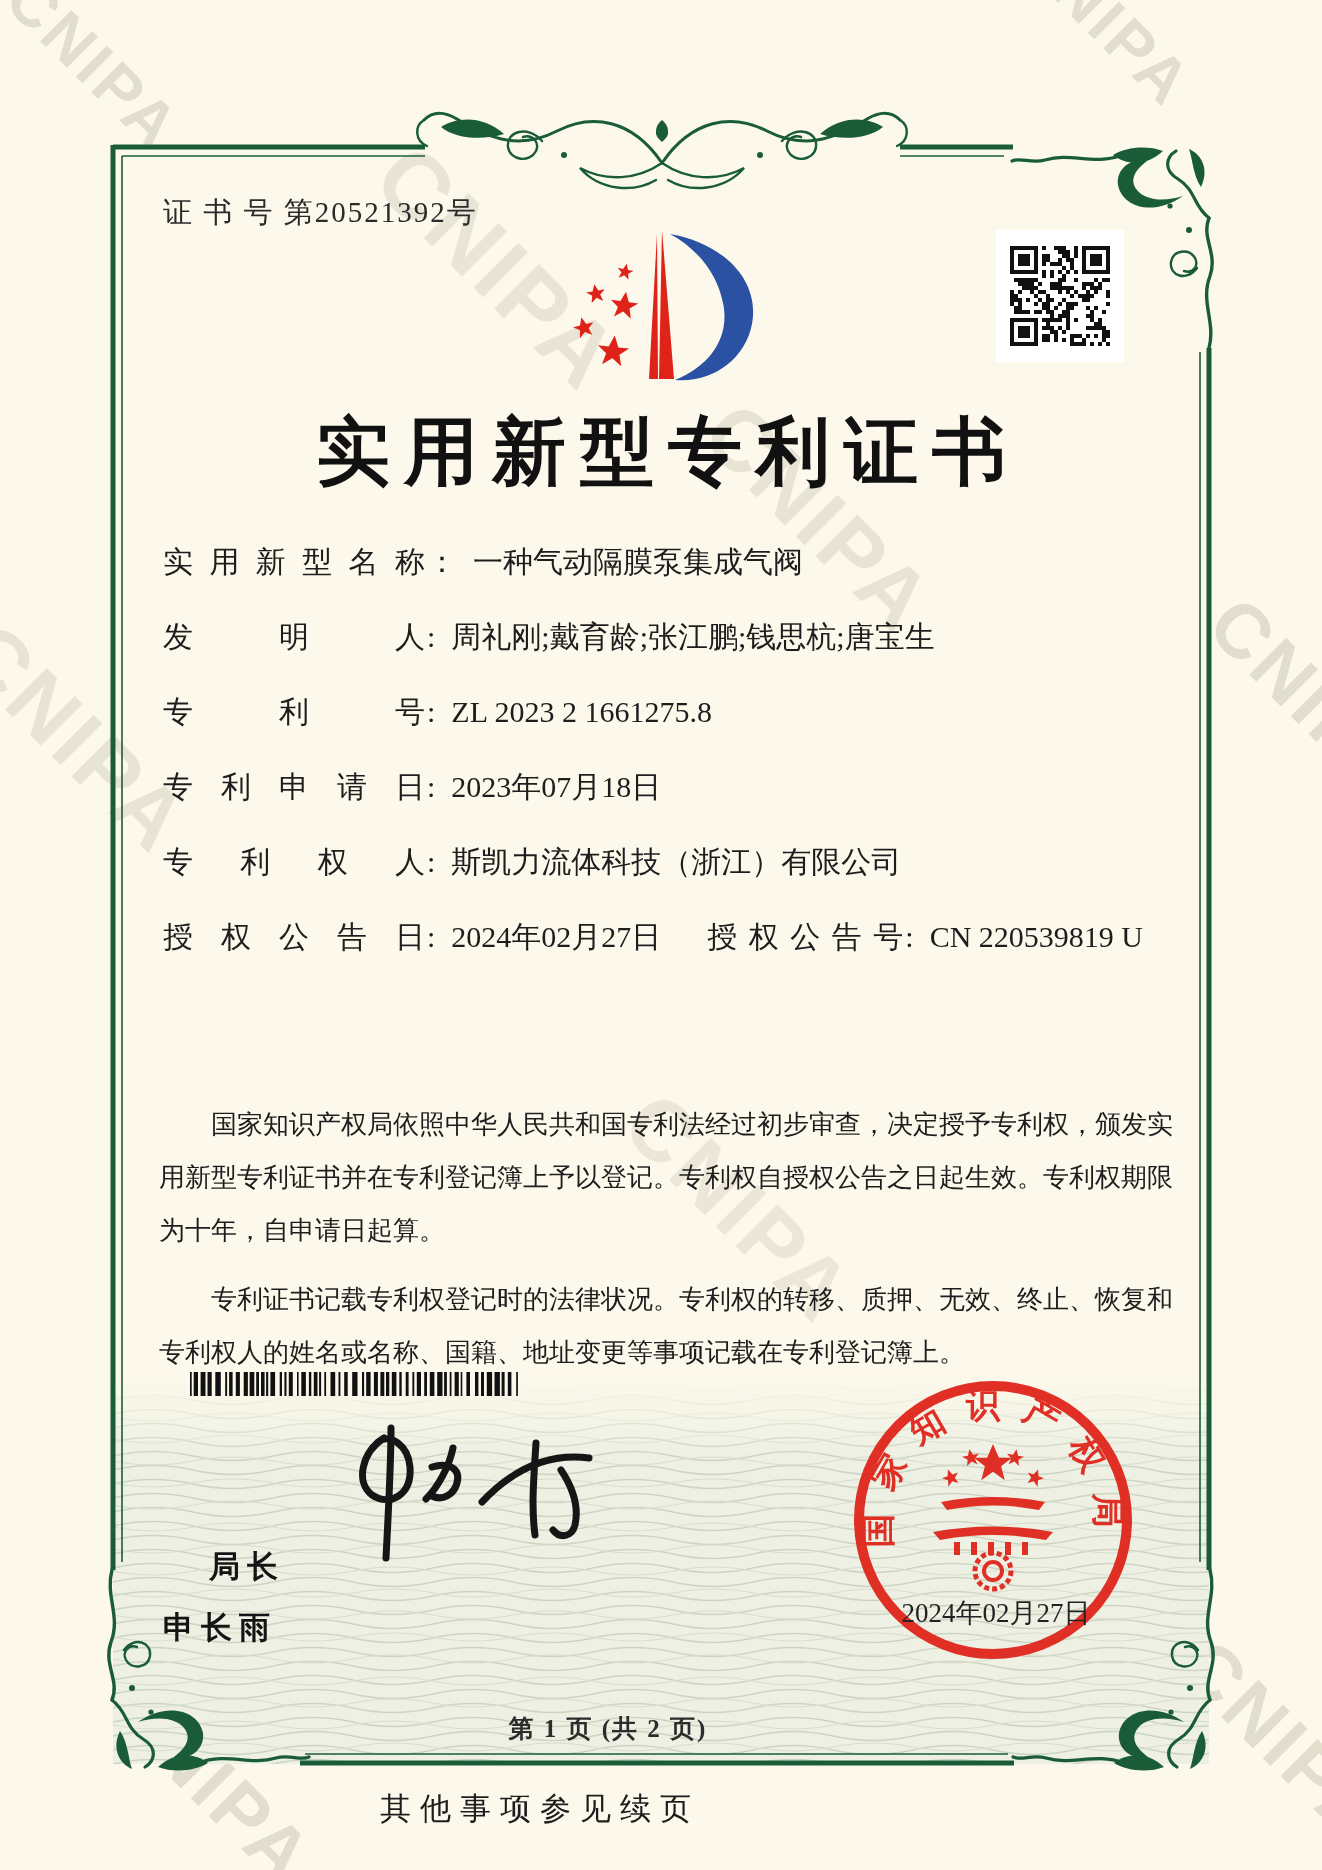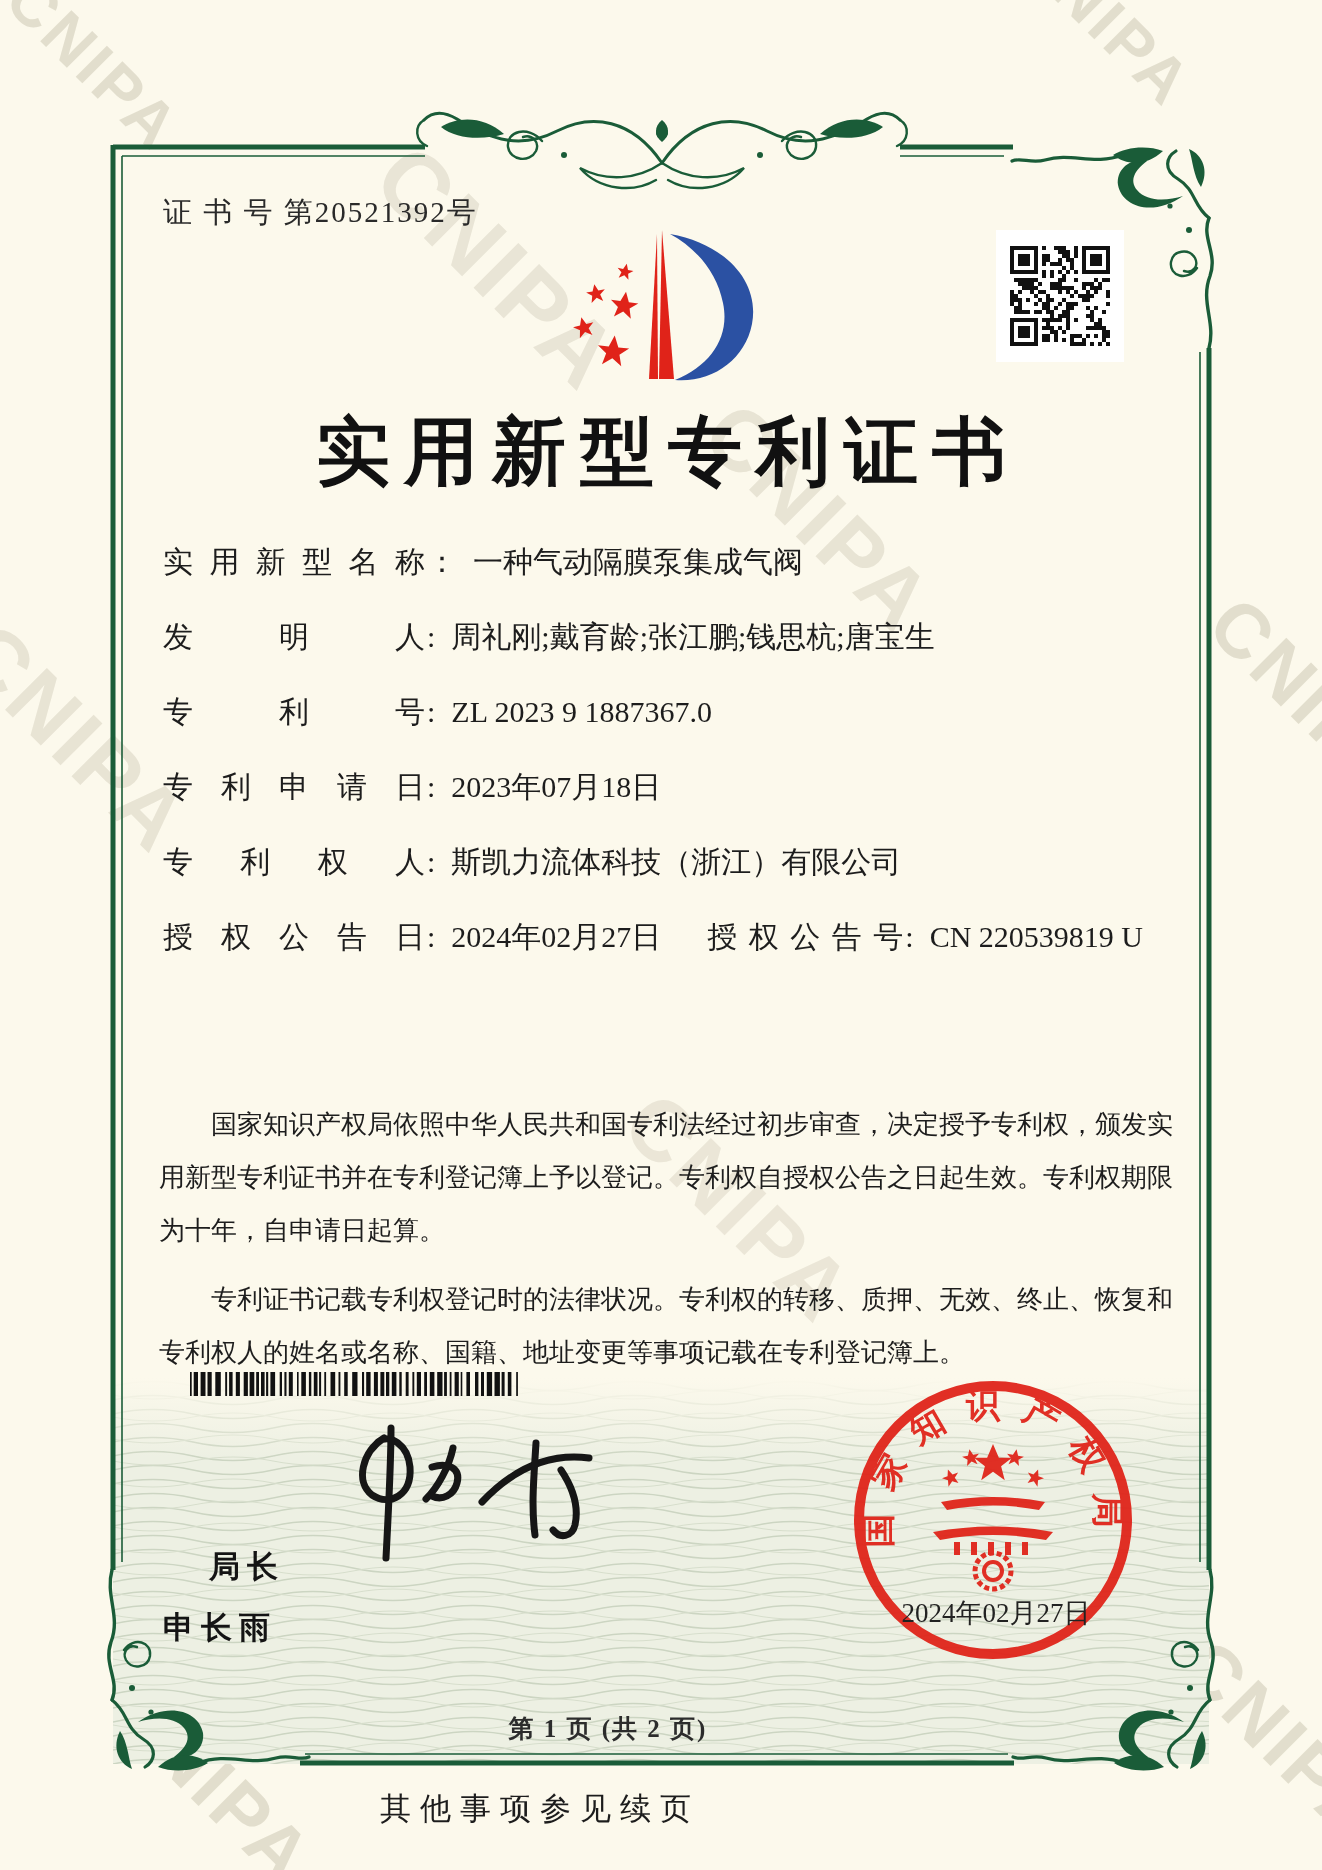--- a/index.html
+++ b/index.html
@@ -460,21 +460,21 @@
   <h1 class="title">实用新型专利证书</h1>
 
   <div class="fields">
     <div class="frow">
       <span class="flabel">实用新型名称</span><span class="fsep">：</span><span class="fvalue">一种气动隔膜泵集成气阀</span>
     </div>
     <div class="frow">
       <span class="flabel">发明人</span><span class="fsep">:</span><span class="fvalue">周礼刚;戴育龄;张江鹏;钱思杭;唐宝生</span>
     </div>
     <div class="frow">
-      <span class="flabel">专利号</span><span class="fsep">:</span><span class="fvalue">ZL 2023 9 1887367.0</span>
+      <span class="flabel">专利号</span><span class="fsep">:</span><span class="fvalue">ZL 2023 2 1661275.8</span>
     </div>
     <div class="frow">
       <span class="flabel">专利申请日</span><span class="fsep">:</span><span class="fvalue">2023年07月18日</span>
     </div>
     <div class="frow">
       <span class="flabel">专利权人</span><span class="fsep">:</span><span class="fvalue">斯凯力流体科技（浙江）有限公司</span>
     </div>
     <div class="frow">
       <span class="flabel">授权公告日</span><span class="fsep">:</span><span class="fvalue">2024年02月27日</span><span class="flabel flabel2">授权公告号</span><span class="fsep">:</span><span class="fvalue">CN 220539819 U</span>
     </div>

